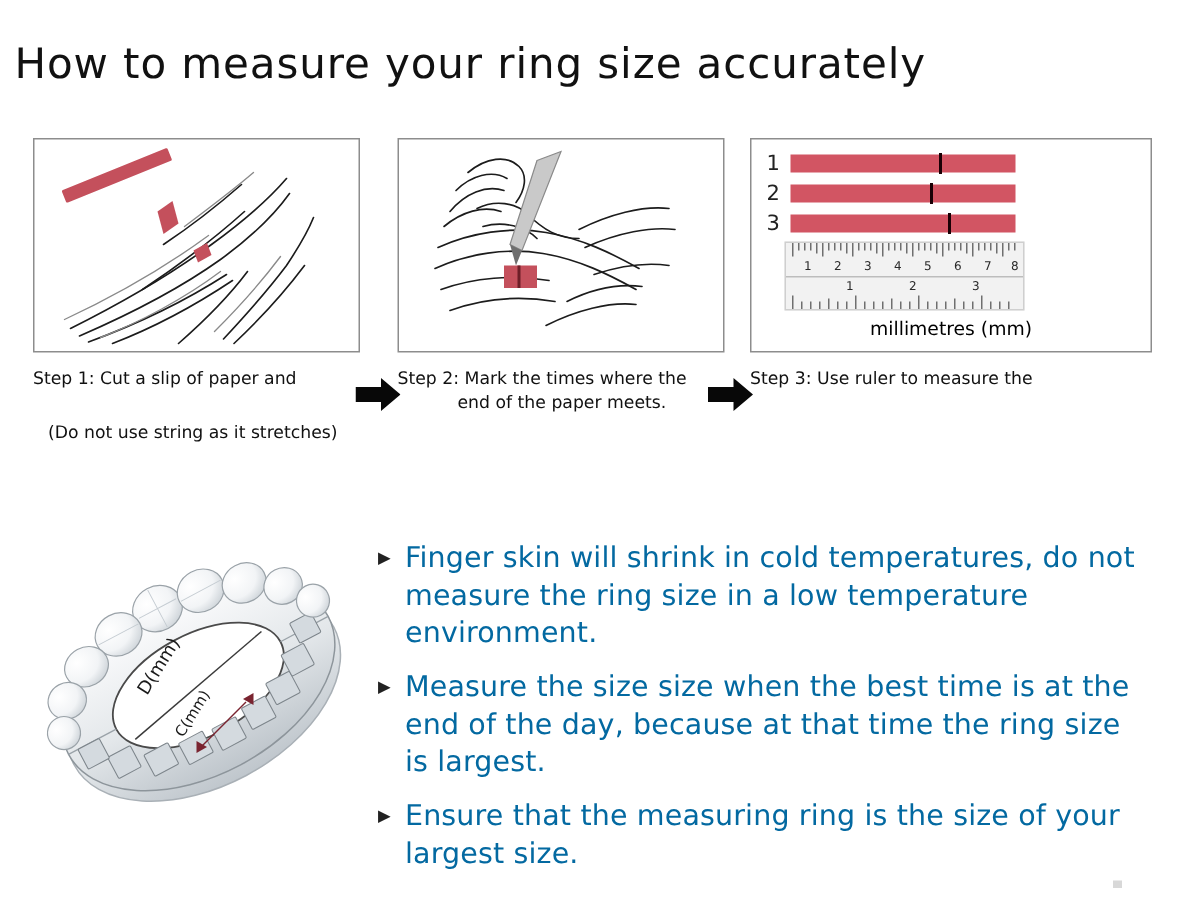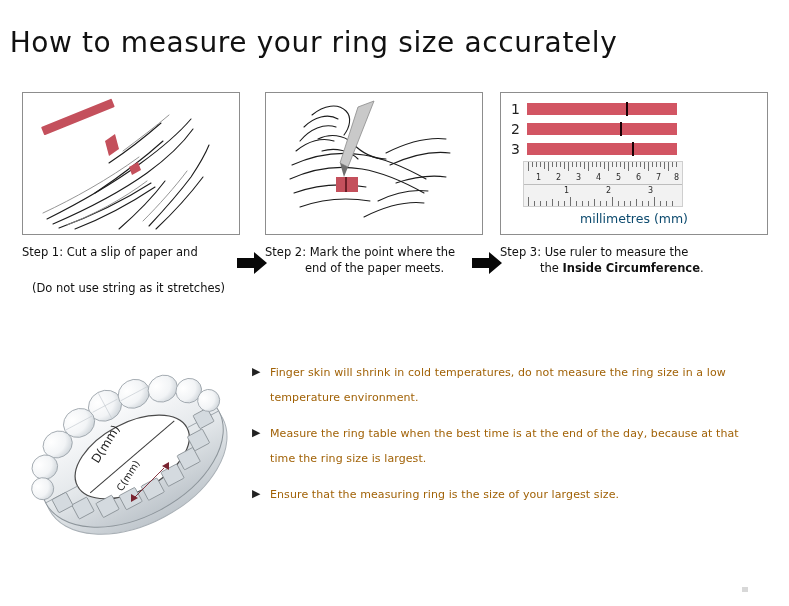--- a/index.html
+++ b/index.html
@@ -149,21 +149,21 @@
   }
   .ruler-band.top .rnum { bottom: 2px; }
   .ruler-band.bot .rnum { top: 3px; }
 
   .mm-label {
     position: absolute;
     left: 0; right: 0;
     top: 118px;
     text-align: center;
     font-size: 12.5px;
-    color: #0c4a6e;
+    color: #000000;
   }
 
   
   .art { position: absolute; inset: 0; }
 
   
   #bottom-area {
     position: absolute;
     left: 0;
     top: 348px;
@@ -197,23 +197,23 @@
   }
   .tip-bullet {
     flex: 0 0 auto;
     width: 18px;
     font-size: 11px;
     line-height: 24px;
     color: #222;
   }
   .tip-text {
     font-family: "DejaVu Sans", sans-serif;
-    font-size: 11px;
+    font-size: 19px;
     line-height: 25px;
-    color: #a16207;
+    color: #0369a1;
     letter-spacing: 0.1px;
   }
   .watermark {
     position: absolute;
     left: 742px;
     top: 587px;
     width: 6px;
     height: 5px;
     background: #d8d8d8;
   }
@@ -302,21 +302,21 @@
             <path d="M74,70 L82,74 L78,84 Z" fill="#6f6f6f"></path>
           </g>
 
           <rect x="70" y="84" width="22" height="15" fill="#c4505c"></rect>
           <rect x="79" y="84" width="2" height="15" fill="#6d1f28"></rect>
         </svg>
       </div>
     </div>
     <div class="step-caption">
       <span class="lbl">Step 2:</span>
-      <span>Mark the point where the</span>
+      <span>Mark the times where the</span>
       <span class="ln2">end of the paper meets.</span>
     </div>
   </div>
 
   <div class="step-col c3">
     <div class="panel">
 
       <div class="strips">
         <div class="strip-row">
           <span class="strip-num">1</span>
@@ -418,21 +418,20 @@
           <span class="rnum" style="left:124px;">3</span>
         </div>
       </div>
 
       <div class="mm-label">millimetres (mm)</div>
     </div>
 
     <div class="step-caption">
       <span class="lbl">Step 3:</span>
       <span>Use ruler to measure the</span>
-      <span class="ln2"><span>the </span><b>Inside Circumference</b><span>.</span></span>
     </div>
   </div>
 </div>
 
 <div id="bottom-area">
 
   <div id="ring-figure">
     <svg width="220" height="215" viewBox="0 0 220 215">
       <defs>
         <radialGradient id="gemg" cx="35%" cy="30%" r="75%">
@@ -502,21 +501,21 @@
   </div>
 
   <div id="tips-block">
 
     <div class="tip">
       <span class="tip-bullet">▶</span>
       <span class="tip-text">Finger skin will shrink in cold temperatures, do not measure the ring size in a low temperature environment.</span>
     </div>
     <div class="tip">
       <span class="tip-bullet">▶</span>
-      <span class="tip-text">Measure the ring table when the best time is at the end of the day, because at that time the ring size is largest.</span>
+      <span class="tip-text">Measure the size size when the best time is at the end of the day, because at that time the ring size is largest.</span>
     </div>
     <div class="tip">
       <span class="tip-bullet">▶</span>
       <span class="tip-text">Ensure that the measuring ring is the size of your largest size.</span>
     </div>
   </div>
 </div>
 
 <div class="watermark"></div>
 

